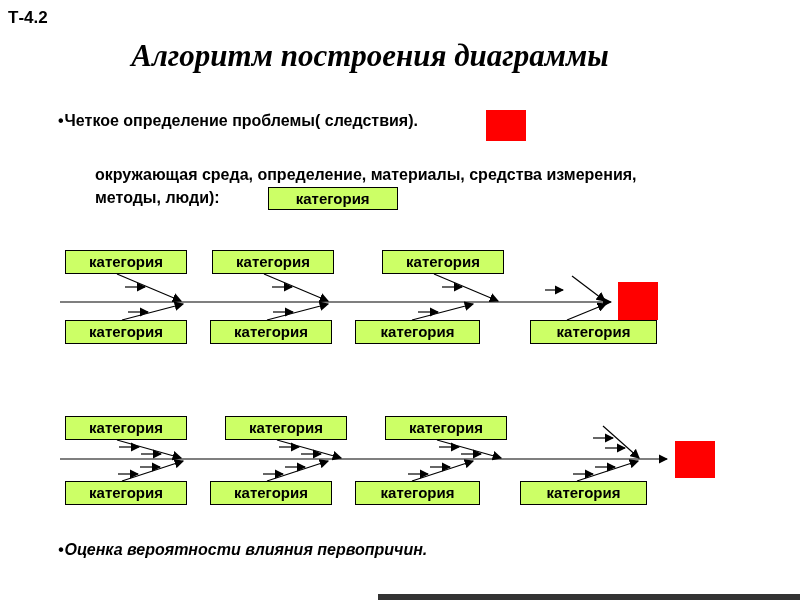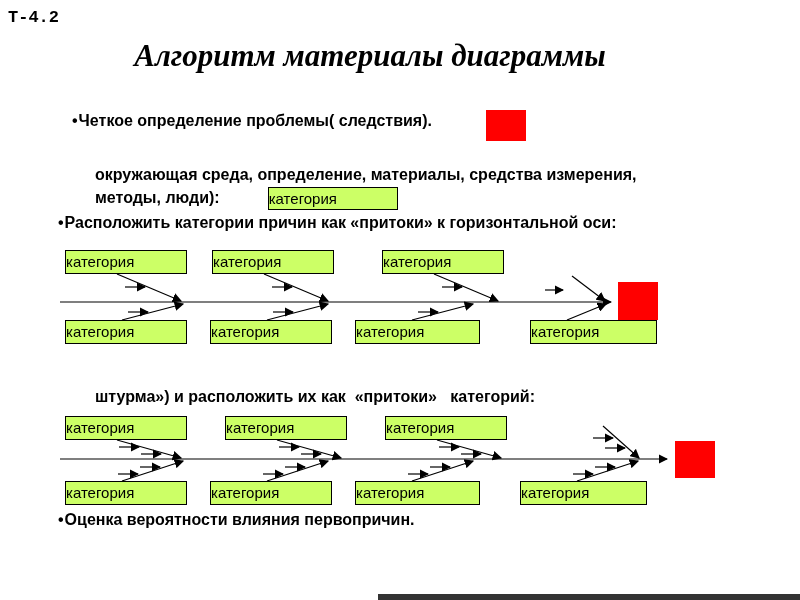--- a/index.html
+++ b/index.html
@@ -8,21 +8,21 @@
     background:#ffffff;
     font-family:"Liberation Sans", sans-serif;
     color:#000;
     position:relative;
     overflow:hidden;
   }
   .slide { position:absolute; inset:0; }
 
   .tag {
     position:absolute; left:8px; top:8px;
-    font-family:Liberation Mono, monospace;
+    font-family:Liberation Sans, sans-serif;
     font-weight:bold; font-size:17px;
   }
   .title {
     position:absolute; left:0; right:60px; top:38px;
     text-align:center;
     font-family:"Liberation Serif", serif;
     font-style:italic; font-weight:bold; font-size:31px;
   }
 
   .bullet, .cont {
@@ -33,22 +33,22 @@
   .dot { margin-right:1px; }
 
   .red-box {
     position:absolute;
     background:#ff0000;
   }
 
   .cat-box {
     background:#ccff66;
     border:1px solid #000;
-    font-weight:normal; font-size:15px;
-    text-align:left;
+    font-weight:bold; font-size:15px;
+    text-align:center;
     height:24px; line-height:22px;
     overflow:hidden;
   }
   .cat-box.abs { position:absolute; }
   .cat-box.inline {
     display:inline-block;
     width:130px; height:23px; line-height:21px;
     margin-left:48px; vertical-align:middle;
   }
 
@@ -60,29 +60,28 @@
     position:absolute; left:378px; top:594px;
     width:422px; height:6px; background:#333;
   }
 </style>
 </head>
 <body>
 
 <div class="slide">
 
   <div class="tag">Т-4.2</div>
-  <div class="title">Алгоритм материалы диаграммы</div>
+  <div class="title">Алгоритм построения диаграммы</div>
 
-  <div class="bullet" style="left:72px; top:112px;"><span class="dot">•</span><span>Четкое определение проблемы( следствия).</span></div>
+  <div class="bullet" style="left:58px; top:112px;"><span class="dot">•</span><span>Четкое определение проблемы( следствия).</span></div>
   <div class="red-box" style="left:486px; top:110px; width:40px; height:31px;"></div>
 
   <div class="cont" style="left:95px; top:166px;">окружающая среда, определение, материалы, средства измерения,</div>
   <div class="cont" style="left:95px; top:187px;"><span>методы, люди):</span><span class="cat-box inline">категория</span></div>
 
-  <div class="bullet" style="left:58px; top:214px;"><span class="dot">•</span><span>Расположить категории причин как «притоки» к горизонтальной оси:</span></div>
 
   <div class="diag" style="left:55px; top:246px; width:615px; height:105px;">
     <svg width="615" height="105" viewBox="0 0 615 105">
       <defs>
         <marker id="arr1" markerWidth="8" markerHeight="8" refX="7" refY="4" orient="auto">
           <path d="M0,0 L8,4 L0,8 z" fill="#000"></path>
         </marker>
       </defs>
       <g>
         <line x1="5" y1="56" x2="556" y2="56" marker-end="url(#arr1)"></line>
@@ -110,21 +109,20 @@
     <div class="cat-box abs" style="left:10px; top:4px; width:122px;">категория</div>
     <div class="cat-box abs" style="left:157px; top:4px; width:122px;">категория</div>
     <div class="cat-box abs" style="left:327px; top:4px; width:122px;">категория</div>
     <div class="cat-box abs" style="left:10px; top:74px; width:122px;">категория</div>
     <div class="cat-box abs" style="left:155px; top:74px; width:122px;">категория</div>
     <div class="cat-box abs" style="left:300px; top:74px; width:125px;">категория</div>
     <div class="cat-box abs" style="left:475px; top:74px; width:127px;">категория</div>
     <div class="red-box" style="left:563px; top:36px; width:40px; height:38px;"></div>
   </div>
 
-  <div class="cont" style="left:95px; top:388px;">штурма») и расположить их как  «притоки»   категорий:</div>
 
   <div class="diag" style="left:55px; top:412px; width:675px; height:100px;">
     <svg width="675" height="100" viewBox="0 0 675 100">
       <defs>
         <marker id="arr2" markerWidth="8" markerHeight="8" refX="7" refY="4" orient="auto">
           <path d="M0,0 L8,4 L0,8 z" fill="#000"></path>
         </marker>
       </defs>
       <g>
         <line x1="5" y1="47" x2="612" y2="47" marker-end="url(#arr2)"></line>
@@ -161,16 +159,16 @@
     <div class="cat-box abs" style="left:10px; top:4px; width:122px;">категория</div>
     <div class="cat-box abs" style="left:170px; top:4px; width:122px;">категория</div>
     <div class="cat-box abs" style="left:330px; top:4px; width:122px;">категория</div>
     <div class="cat-box abs" style="left:10px; top:69px; width:122px;">категория</div>
     <div class="cat-box abs" style="left:155px; top:69px; width:122px;">категория</div>
     <div class="cat-box abs" style="left:300px; top:69px; width:125px;">категория</div>
     <div class="cat-box abs" style="left:465px; top:69px; width:127px;">категория</div>
     <div class="red-box" style="left:620px; top:29px; width:40px; height:37px;"></div>
   </div>
 
-  <div class="bullet" style="left:58px; top:511px;"><span class="dot">•</span><span>Оценка вероятности влияния первопричин.</span></div>
+  <div class="bullet" style="left:58px; top:541px;font-style:italic;"><span class="dot">•</span><span>Оценка вероятности влияния первопричин.</span></div>
 
   <div class="bottom-strip"></div>
 </div>
 
 </body></html>

